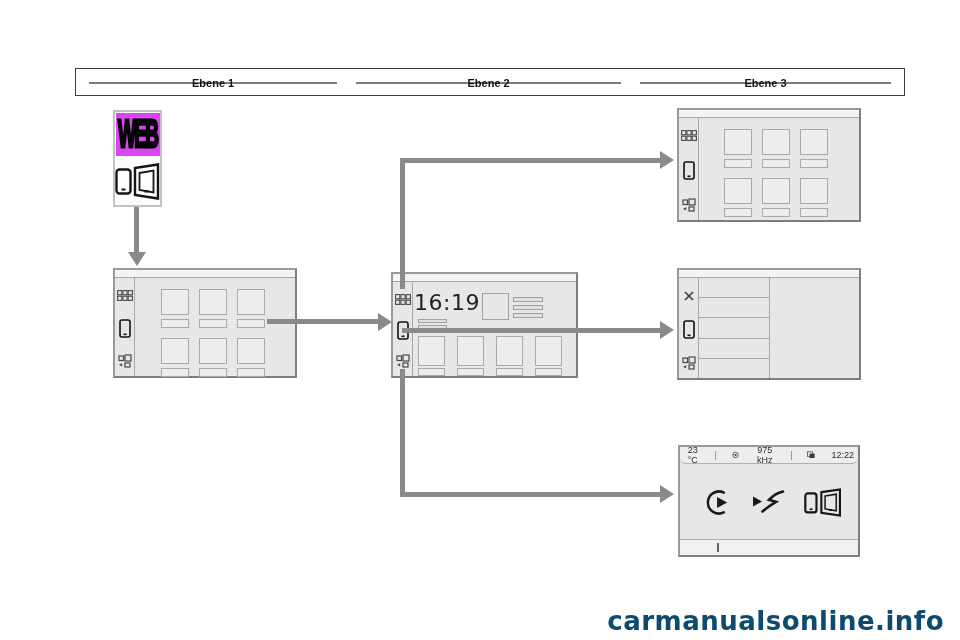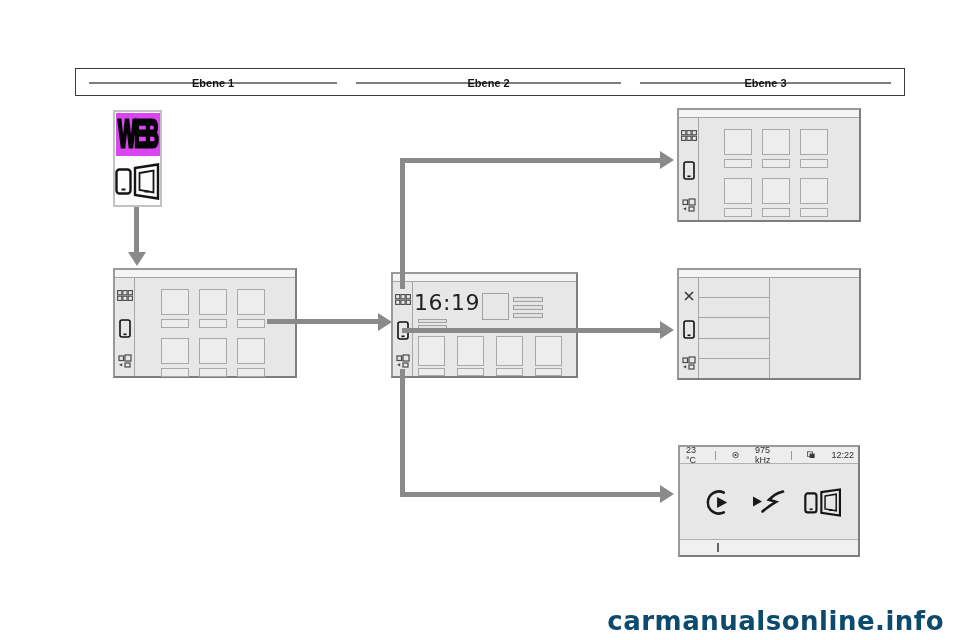--- a/index.html
+++ b/index.html
@@ -42,21 +42,21 @@
     border-left:14px solid #8a8a8a;
   }
   .head-down{
     position:absolute;width:0;height:0;z-index:6;
     border-left:9px solid transparent;border-right:9px solid transparent;
     border-top:14px solid #8a8a8a;
   }
   
   .screen{
     position:absolute;box-sizing:border-box;background:#e7e7e8;
-    border:2px solid;border-color:#9a9a9a #7e7e7e #7e7e7e #9a9a9a;
+    border:2px solid;border-color:#9a9a9a #7e7e7e #7e7e7e #9a9a9a;text-align:center;
   }
   .statusbar{
     position:absolute;left:0;right:0;top:0;height:7px;
     background:#f4f4f4;border-bottom:1px solid #a6a6a6;
   }
   .sidebar{
     position:absolute;left:0;top:8px;bottom:0;width:20px;
     border-right:1px solid #a6a6a6;display:flex;flex-direction:column;
     align-items:center;justify-content:space-between;padding:12px 0 8px;
     box-sizing:border-box;
@@ -80,21 +80,21 @@
   .list-col{
     position:absolute;left:20px;top:8px;bottom:0;width:70px;
     border-right:1px solid #a6a6a6;display:flex;flex-direction:column;
   }
   .list-row{flex:1;border-bottom:1px solid #a6a6a6;}
   .list-row:last-child{border-bottom:none;}
   
   .radio-topbar{
     position:absolute;left:0;right:0;top:0;height:17px;background:#ededee;
     border-bottom:1px solid #b0b0b0;display:flex;align-items:center;
-    padding:0 4px 0 6px;box-sizing:border-box;font-size:9px;color:#2f2f2f;gap:16px;
+    padding:0 4px 0 6px;box-sizing:border-box;font-size:9px;color:#2f2f2f;gap:16px;border-radius:6px;
   }
   .vsep{width:1px;height:9px;background:#9a9a9a;}
   .radio-temp{margin-right:auto;}
   .radio-icons{
     position:absolute;left:0;right:0;top:18px;bottom:16px;
     display:flex;align-items:center;justify-content:center;gap:18px;
     padding-left:8px;
   }
   .radio-bottombar{
     position:absolute;left:0;right:0;bottom:0;height:15px;background:#f0f0f0;

